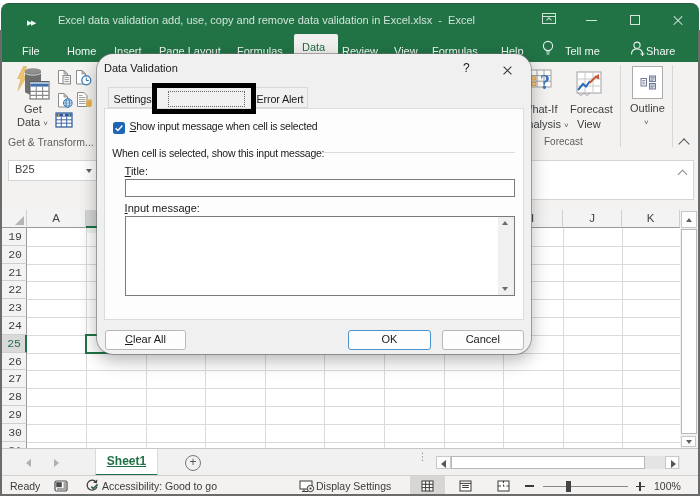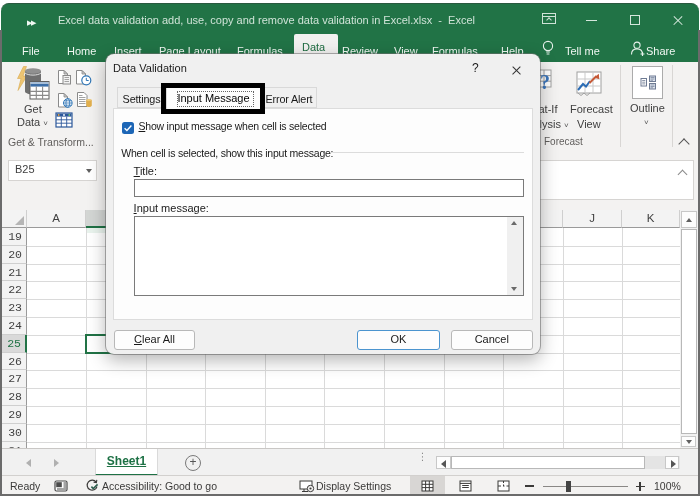--- a/index.html
+++ b/index.html
@@ -36,21 +36,21 @@
 
 #vsb{left:680px;top:210px;width:18px;height:238px;background:#f1f1f1;}
 #tabbar{left:1px;top:448px;width:698px;height:27px;background:#f1f1f1;border-top:1px solid #c9c7c5;box-sizing:border-box;}
 #sbar{left:1px;top:475px;width:698px;height:20px;background:#f3f2f1;border-top:1px solid #d2d0ce;box-sizing:border-box;text-align:right;}
 .stxt{font-size:10.5px;color:#3b3a39;white-space:nowrap;}
 
 #frameL{left:0;top:30px;width:2px;height:465px;background:#6b6b6b;}
 #frameR{left:698px;top:30px;width:2px;height:465px;background:#6b6b6b;}
 #frameB{left:0;top:494px;width:700px;height:2px;background:#6b6b6b;}
 
-#dlg{left:97px;top:54px;width:434px;height:300px;background:#f0f0f0;border-radius:8px;box-shadow:0 6px 18px rgba(0,0,0,.30),0 0 0 1px rgba(120,120,120,.55);margin-left:9px;}
+#dlg{left:97px;top:54px;width:434px;height:300px;background:#f0f0f0;border-radius:16px;box-shadow:0 6px 18px rgba(0,0,0,.30),0 0 0 1px rgba(120,120,120,.55);}
 .dtxt{font-size:11px;color:#1a1a1a;white-space:nowrap;}
 #pane{left:7px;top:54px;width:420px;height:212px;background:#fdfdfd;border:1px solid #dcdcdc;box-sizing:border-box;}
 .tab{top:33px;height:21px;background:#f0f0f0;border:1px solid #d9d9d9;box-sizing:border-box;text-align:center;font-size:10.8px;letter-spacing:-0.15px;color:#1a1a1a;line-height:22px;}
 #tabIM{left:60px;top:30px;width:95px;height:25px;background:#fdfdfd;border:1px solid #d9d9d9;border-bottom:none;box-sizing:border-box;text-align:center;font-size:11px;line-height:26px;}
 #ann{left:55px;top:29px;width:104px;height:31px;border:5px solid #000;box-sizing:border-box;}
 #focus{left:70.5px;top:36.5px;width:77px;height:16px;border:1px dotted #666;box-sizing:border-box;}
 #cbx{left:16px;top:66px;width:12px;height:12px;}
 .inp{background:#fff;border:1px solid #7a7a7a;box-sizing:border-box;}
 .btn{top:276px;height:19.5px;background:#fdfdfd;border:1px solid #b8b8b8;border-radius:3px;box-sizing:border-box;text-align:center;font-size:11px;color:#1a1a1a;line-height:17px;}
 u{text-decoration:underline;text-underline-offset:1px;}
@@ -327,21 +327,20 @@
 <div class="a" id="dlg">
   <div class="a dtxt" style="left:7px;top:8px;">Data Validation</div>
   <div class="a dtxt" style="left:366px;top:7px;font-size:12px;">?</div>
   <div class="a" style="left:405px;top:11px;width:11px;height:11px;">
         <span style="position:absolute;left:0;top:5px;width:11px;height:1.2px;background:#333;transform:rotate(45deg);"></span>
         <span style="position:absolute;left:0;top:5px;width:11px;height:1.2px;background:#333;transform:rotate(-45deg);"></span>
       </div>
   <div class="a" id="pane"></div>
   <div class="a tab" style="left:11px;width:49px;">Settings</div>
   <div class="a tab" style="left:155px;width:56px;">Error Alert</div>
-  <div class="a" id="tabIM">Input Message</div>
   <div class="a" id="ann"></div>
   <div class="a" id="focus"></div>
   <div class="a" id="cbx"><svg width="12" height="12" viewBox="0 0 12 12">
           <rect x="0" y="0" width="12" height="12" rx="2.5" fill="#1d66b6"></rect>
           <path d="M2.6 6.2 L4.9 8.4 L9.4 3.6" stroke="#fff" stroke-width="1.4" fill="none"></path>
         </svg></div>
   <div class="a dtxt" style="left:32.5px;top:65.5px;font-size:10.5px;letter-spacing:-0.22px;"><u>S</u>how input message when cell is selected</div>
   <div class="a dtxt" style="left:15.3px;top:92.5px;font-size:10.5px;letter-spacing:-0.22px;">When cell is selected, show this input message:</div>
   <div class="a" style="left:227px;top:97.5px;width:191px;height:1px;background:#dcdcdc;"></div>
   <div class="a dtxt" style="left:27.6px;top:111px;"><u>T</u>itle:</div>

